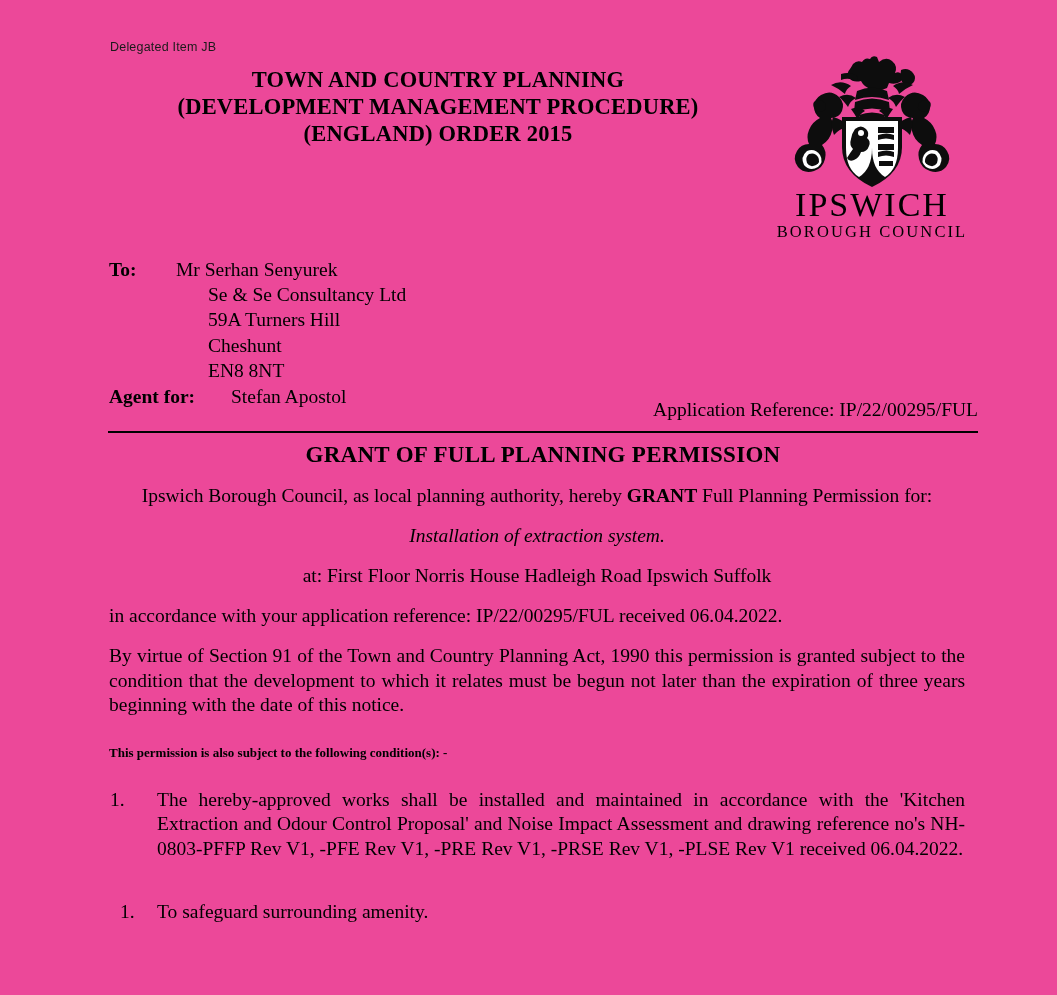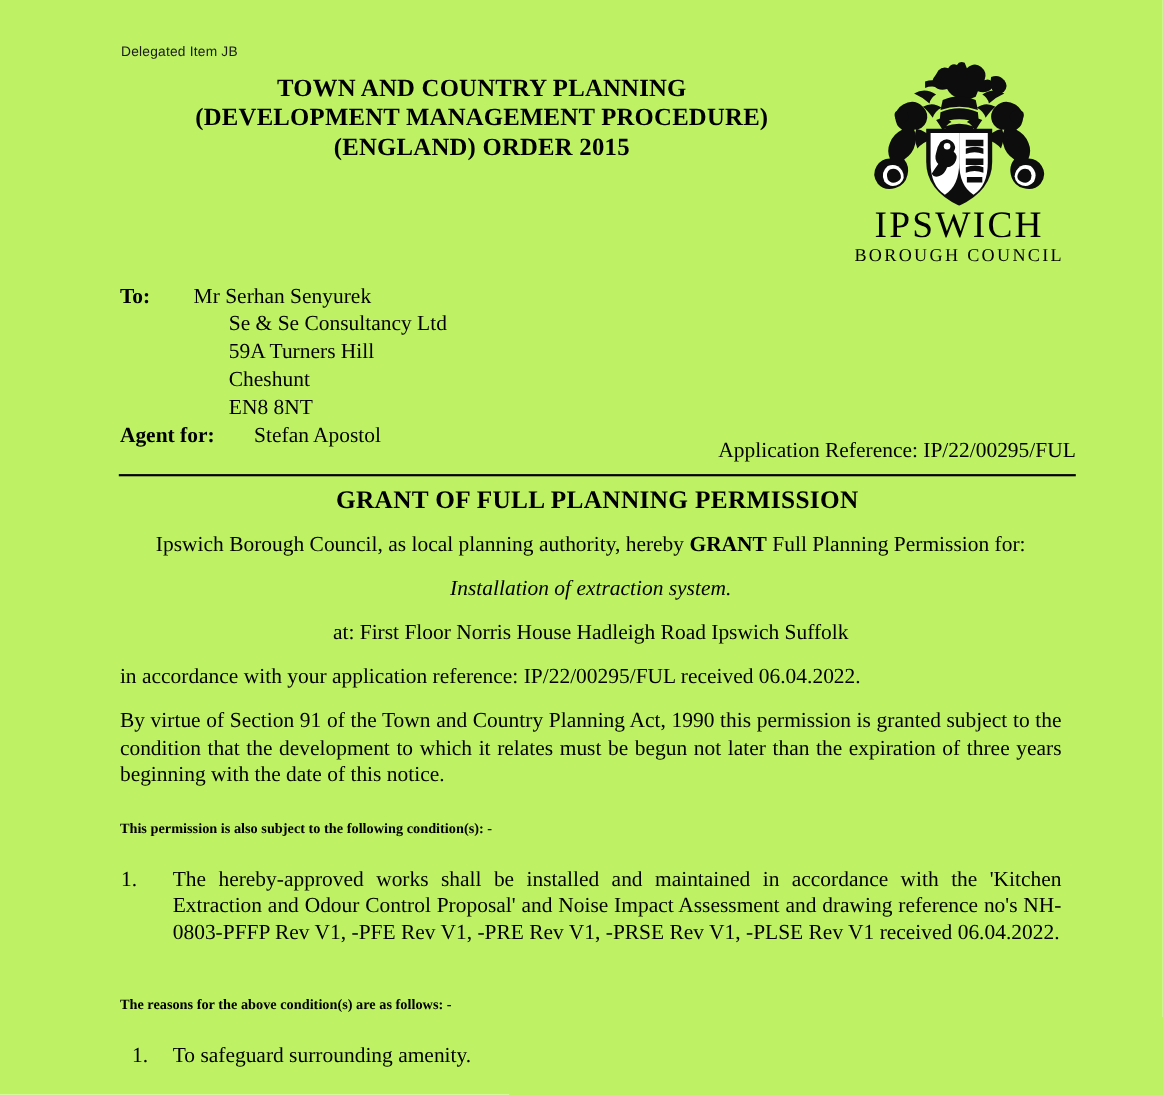--- a/index.html
+++ b/index.html
@@ -13,21 +13,21 @@
     position: relative;
     font-family: "Liberation Serif", "DejaVu Serif", serif;
     color: #000000;
     overflow: hidden;
   }
 
   .page {
     position: relative;
     width: 1057px;
     height: 995px;
-    background: #bef264;
+    background: #ec4899;
   }
 
   
   .delegated-item {
     position: absolute;
     left: 110px;
     top: 40px;
     font-family: "Liberation Sans", "DejaVu Sans", sans-serif;
     font-size: 12.5px;
     letter-spacing: 0.2px;
@@ -296,21 +296,20 @@
 
     <ol class="num-list">
       <li class="num-item">
         <span class="num">1.</span>
         <span>The hereby-approved works shall be installed and maintained in accordance with the 'Kitchen Extraction and Odour Control Proposal' and Noise Impact Assessment and drawing reference no's NH-0803-PFFP Rev V1, -PFE Rev V1, -PRE Rev V1, -PRSE Rev V1, -PLSE Rev V1 received 06.04.2022.</span>
       </li>
     </ol>
 
     <div class="gap-lg"></div>
 
-    <p class="bold-head">The reasons for the above condition(s) are as follows: -</p>
 
     <ol class="num-list">
       <li class="reason-item">
         <span class="num">1.</span>
         <span>To safeguard surrounding amenity.</span>
       </li>
     </ol>
 
   </div>
 </div>

